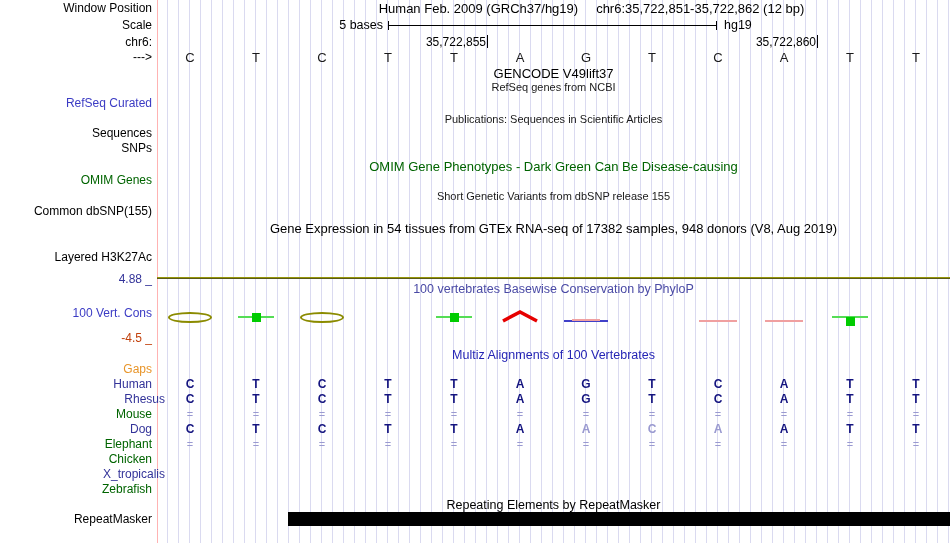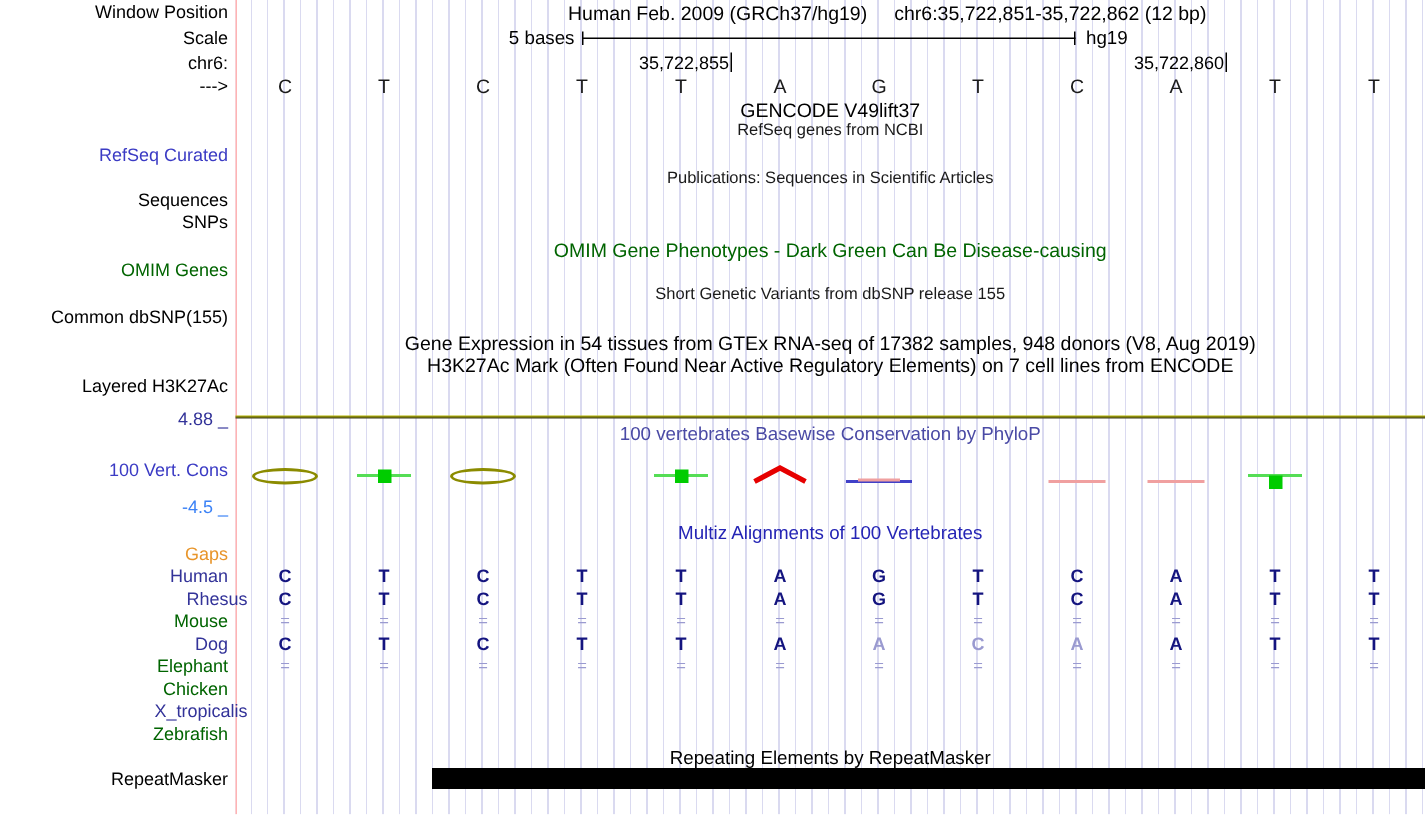--- a/index.html
+++ b/index.html
@@ -8,21 +8,21 @@
     font-family:"Liberation Sans","DejaVu Sans",sans-serif;color:#000;
   }
   
   #grid{
     position:absolute;left:157px;top:0;width:793px;height:543px;
     background:repeating-linear-gradient(to right,transparent 0px,transparent 10px,#DADAF0 10px,#DADAF0 11px);
   }
   #pink-divider{position:absolute;left:157px;top:0;width:1px;height:543px;background:#FFB3B3;}
   .lbl{position:absolute;left:0;width:152px;height:15px;text-align:right;font-size:12px;line-height:15px;white-space:nowrap;}
   .c-black{color:#000;} .c-blue{color:#3B3BC4;} .c-green{color:#006400;}
-  .c-navy{color:#333399;} .c-maroon{color:#3b82f6;} .c-orange{color:#E8952A;}
+  .c-navy{color:#333399;} .c-maroon{color:#c2410c;} .c-orange{color:#E8952A;}
   .center-title{position:absolute;left:157px;width:793px;text-align:center;white-space:nowrap;line-height:15px;}
   .t13{font-size:13px;} .t12{font-size:12.5px;} .t11{font-size:11px;color:#1a1a1a;}
   #header-line{position:absolute;left:157px;top:1px;width:869px;display:flex;justify-content:center;gap:18px;font-size:13px;line-height:15px;}
   #scale-label{position:absolute;left:240px;top:18px;width:143px;text-align:right;font-size:12.5px;line-height:15px;}
   #scale-bar{position:absolute;left:388px;top:25px;width:329px;height:1px;background:#000;}
   .scale-tick{position:absolute;top:21px;width:1px;height:9px;background:#000;}
   #hg19-tag{position:absolute;left:724px;top:18px;font-size:12.5px;line-height:15px;}
   .coord{position:absolute;top:35px;height:15px;font-size:12px;line-height:15px;text-align:right;white-space:nowrap;}
   .coord-tick{position:absolute;top:35px;width:1px;height:13px;background:#000;}
   .base-cell{position:absolute;top:50px;width:66px;text-align:center;font-size:13px;line-height:15px;color:#1a1a1a;}
@@ -85,21 +85,20 @@
       <div class="base-cell" style="left: 817px;">T</div>
       <div class="base-cell" style="left: 883px;">T</div>
     </div>
 
   <div class="center-title t13" style="top:66px;">GENCODE V49lift37</div>
   <div class="center-title t11" style="top:80px;">RefSeq genes from NCBI</div>
   <div class="center-title t13 c-green" style="top:159px;">OMIM Gene Phenotypes - Dark Green Can Be Disease-causing</div>
   <div class="center-title t11" style="top:112px;">Publications: Sequences in Scientific Articles</div>
   <div class="center-title t11" style="top:189px;">Short Genetic Variants from dbSNP release 155</div>
   <div class="center-title t13" style="top:221px;">Gene Expression in 54 tissues from GTEx RNA-seq of 17382 samples, 948 donors (V8, Aug 2019)</div>
-  <div class="center-title t13" style="top:236px;">H3K27Ac Mark (Often Found Near Active Regulatory Elements) on 7 cell lines from ENCODE</div>
   <div class="center-title t12" style="top:282px;color:#4A4AA5;">100 vertebrates Basewise Conservation by PhyloP</div>
   <div class="center-title t12" style="top:348px;color:#2525B5;">Multiz Alignments of 100 Vertebrates</div>
   <div class="center-title t12" style="top:498px;">Repeating Elements by RepeatMasker</div>
 
   <div id="olive-line"></div>
 
   <div id="cons-layer">
       <div class="glyph" style="position: absolute; left: 168px; top: 312px; width: 44px; height: 11px; border: 2.5px solid rgb(139, 139, 0); border-radius: 50%; box-sizing: border-box;"></div>
       <div class="glyph" style="position: absolute; left: 238px; top: 316px; width: 36px; height: 2px; background: rgb(85, 221, 85);"></div>
       <div class="glyph" style="position: absolute; left: 251.5px; top: 313px; width: 9px; height: 9px; background: rgb(0, 204, 0);"></div>

